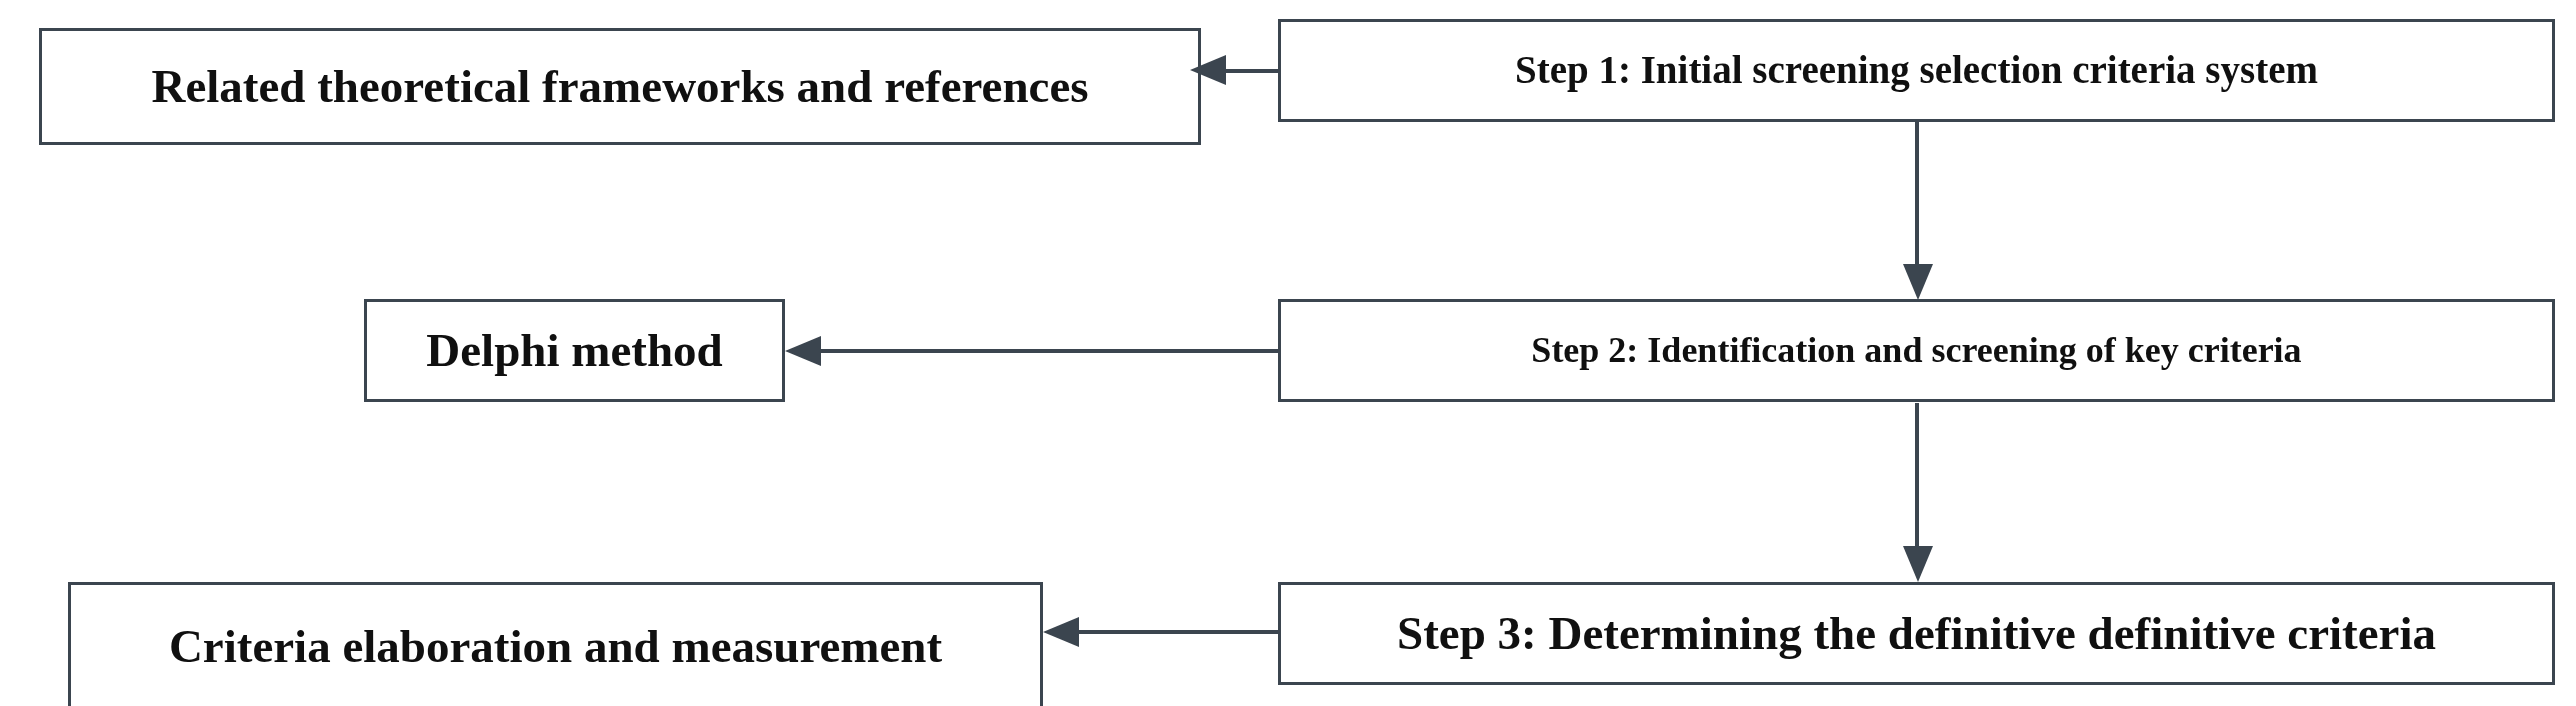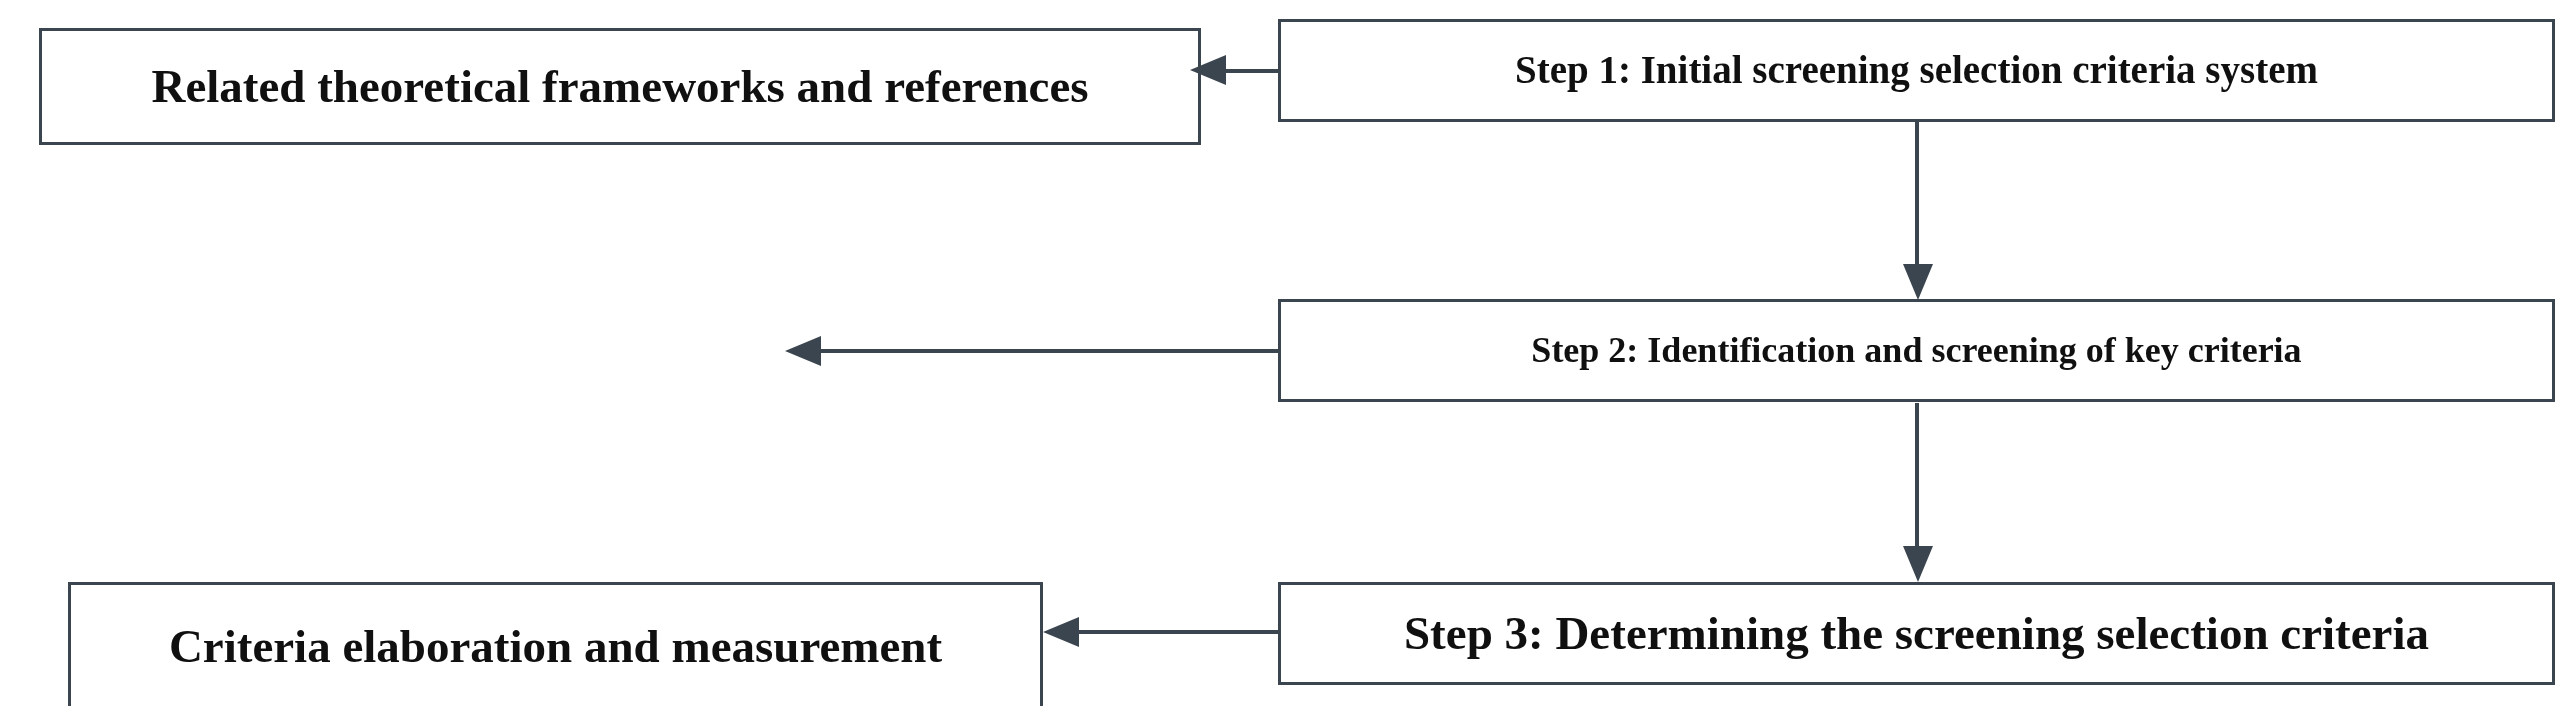--- a/index.html
+++ b/index.html
@@ -101,31 +101,34 @@
 <div id="canvas">
 
   <div class="node" id="node-frameworks">
     <span class="label">Related theoretical frameworks and references</span>
   </div>
 
   <div class="node" id="node-step1">
     <span class="label">Step 1: Initial screening selection criteria system</span>
   </div>
 
+  <div class="node" id="node-delphi">
+    <span class="label">Delphi method</span>
+  </div>
 
   <div class="node" id="node-step2">
     <span class="label">Step 2: Identification and screening of key criteria</span>
   </div>
 
   <div class="node" id="node-criteria">
     <span class="label">Criteria elaboration and measurement</span>
   </div>
 
   <div class="node" id="node-step3">
-    <span class="label">Step 3: Determining the screening selection criteria</span>
+    <span class="label">Step 3: Determining the definitive definitive criteria</span>
   </div>
 
   <div class="conn" id="conn-step1-to-frameworks">
     <div class="h-line"></div>
     <div class="arrow-left"></div>
   </div>
 
   <div class="conn" id="conn-step2-to-delphi">
     <div class="h-line"></div>
     <div class="arrow-left"></div>

